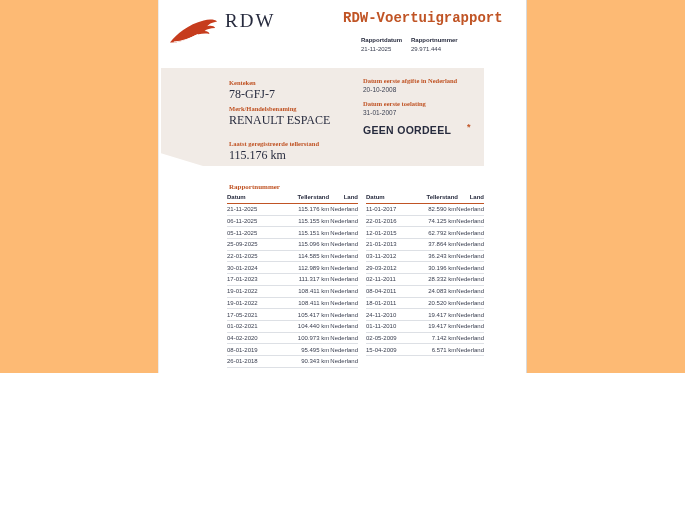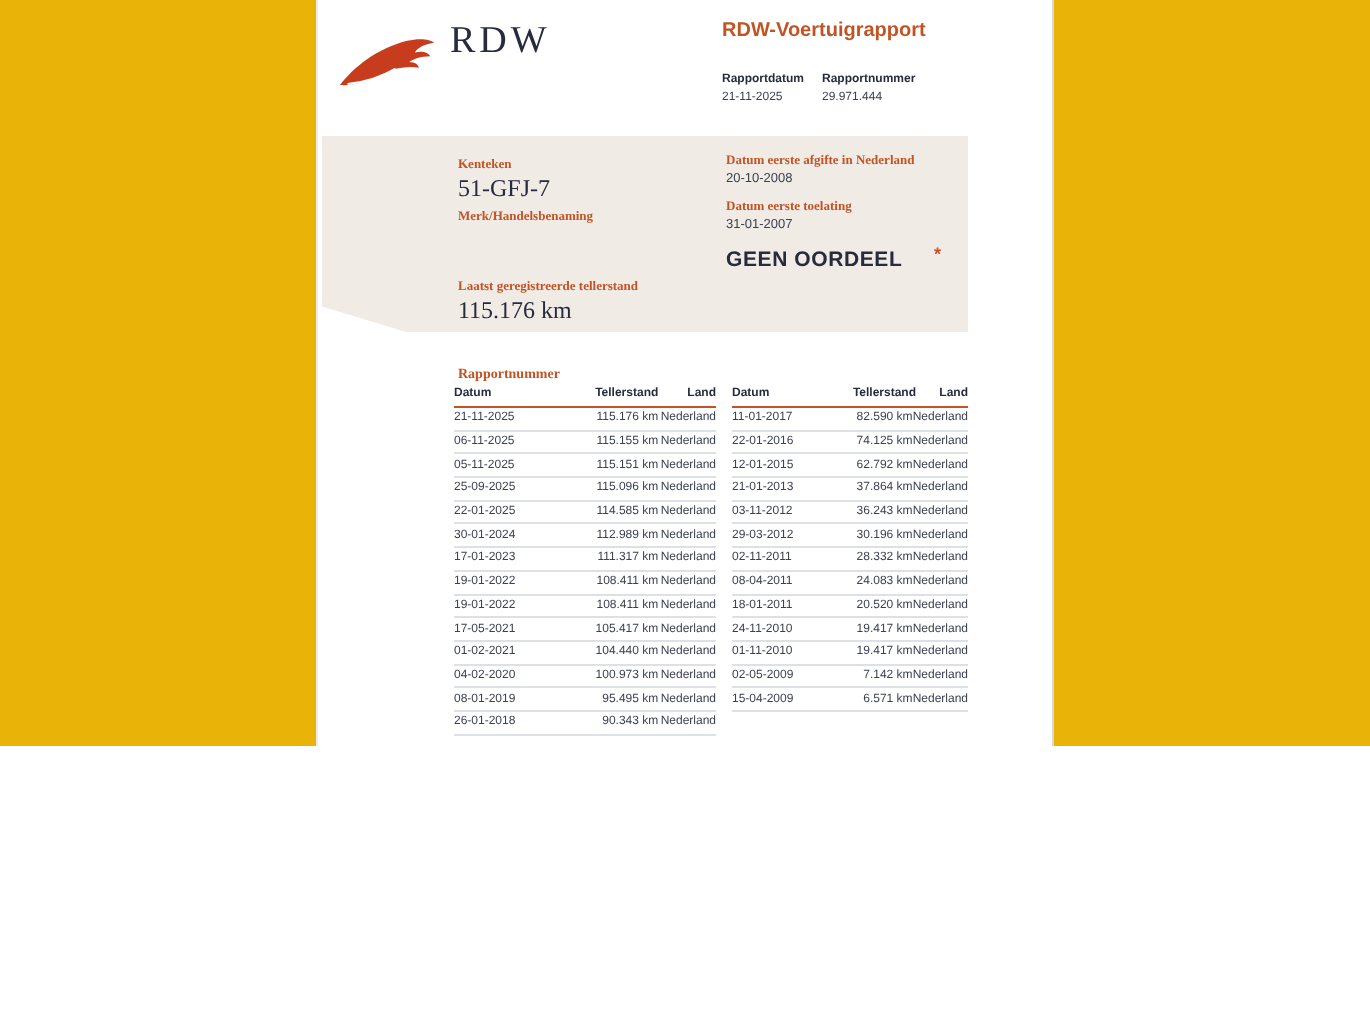--- a/index.html
+++ b/index.html
@@ -1,27 +1,27 @@
 <!DOCTYPE html>
 <html style="--accent: #c05425; --red: #c63c1d; --beige: #f1ebe6; --dark: #272b3e; --muted: #3c4152; --fnorange: #c2622c; --divider: #dde0e5;"><head>
 <meta charset="utf-8">
 <style>
   html,body{margin:0;padding:0;background:#ffffff;}
-  .canvas{position:relative;width:685px;height:373px;background:#eab308;overflow:hidden;
+  .canvas{position:relative;width:685px;height:373px;background:#fdba74;overflow:hidden;
           font-family:"Liberation Sans", sans-serif;}
   .page{position:absolute;left:158px;top:0;width:367px;height:514px;background:#fff;
         border-left:1px solid #ececec;border-right:1px solid #d9d9d9;overflow:hidden;}
   .abs{position:absolute;}
 
   
   .logo-icon{left:10px;top:16px;width:50px;height:30px;}
   .logo-text{left:66px;top:10px;font-family:"Liberation Serif",serif;font-size:19px;
              letter-spacing:2px;color:var(--dark);}
-  .page-title{left:202px;top:10px;font-family:Liberation Sans, sans-serif;font-weight:600;
-              font-size:10px;color:var(--accent);}
+  .page-title{left:184px;top:10px;font-family:Liberation Mono, monospace;font-weight:600;
+              font-size:14px;color:var(--accent);}
   .meta-label{font-size:6px;font-weight:bold;color:var(--dark);}
   .meta-value{font-size:6px;color:var(--muted);}
   .m-dl{left:202px;top:37px;} .m-dv{left:202px;top:46px;}
   .m-nl{left:252px;top:37px;} .m-nv{left:252px;top:46px;}
 
   
   .panel{left:2px;top:68px;width:323px;height:98px;background:var(--beige);
          clip-path:polygon(0 0,100% 0,100% 100%,13% 100%,0 87%);}
   .lab{font-family:"Liberation Serif",serif;font-weight:bold;font-size:6.5px;color:var(--accent);}
   .bigval{font-family:"Liberation Serif",serif;font-size:12px;color:var(--dark);}
@@ -77,22 +77,23 @@
     </svg>
     <div class="abs logo-text">RDW</div>
     <div class="abs page-title">RDW-Voertuigrapport</div>
     <div class="abs meta-label m-dl">Rapportdatum</div>
     <div class="abs meta-value m-dv">21-11-2025</div>
     <div class="abs meta-label m-nl">Rapportnummer</div>
     <div class="abs meta-value m-nv">29.971.444</div>
 
     <div class="abs panel"></div>
     <div class="abs lab" style="left:70px;top:79px;">Kenteken</div>
-    <div class="abs bigval" style="left:70px;top:87px;">51-GFJ-7</div>
+    <div class="abs bigval" style="left:70px;top:87px;">78-GFJ-7</div>
     <div class="abs lab" style="left:70px;top:105px;">Merk/Handelsbenaming</div>
+    <div class="abs bigval" style="left:70px;top:113px;">RENAULT ESPACE</div>
     <div class="abs lab" style="left:70px;top:140px;">Laatst geregistreerde tellerstand</div>
     <div class="abs bigval" style="left:70px;top:148px;">115.176 km</div>
     <div class="abs lab" style="left:204px;top:77px;">Datum eerste afgifte in Nederland</div>
     <div class="abs smallval" style="left:204px;top:86px;">20-10-2008</div>
     <div class="abs lab" style="left:204px;top:100px;">Datum eerste toelating</div>
     <div class="abs smallval" style="left:204px;top:109px;">31-01-2007</div>
     <div class="abs p-verdict" style="left:204px;top:124px;">GEEN OORDEEL</div>
     <div class="abs p-star" style="left:308px;top:122px;">*</div>
 
     <div class="abs tables-title">Rapportnummer</div>

